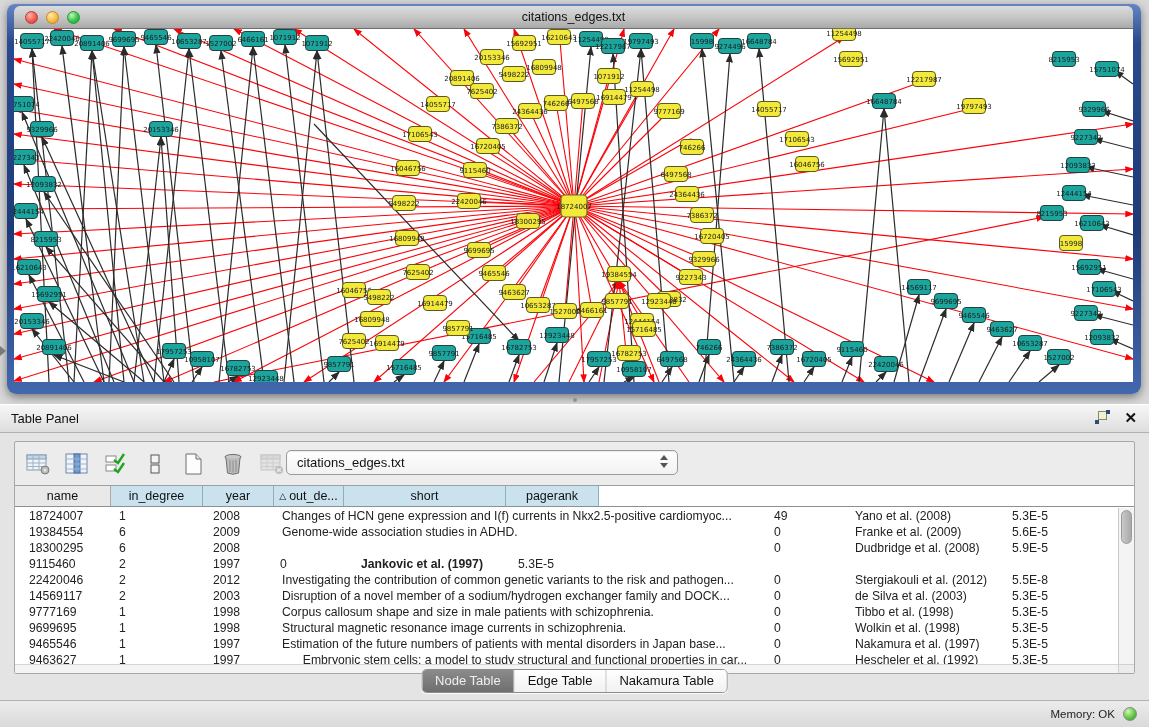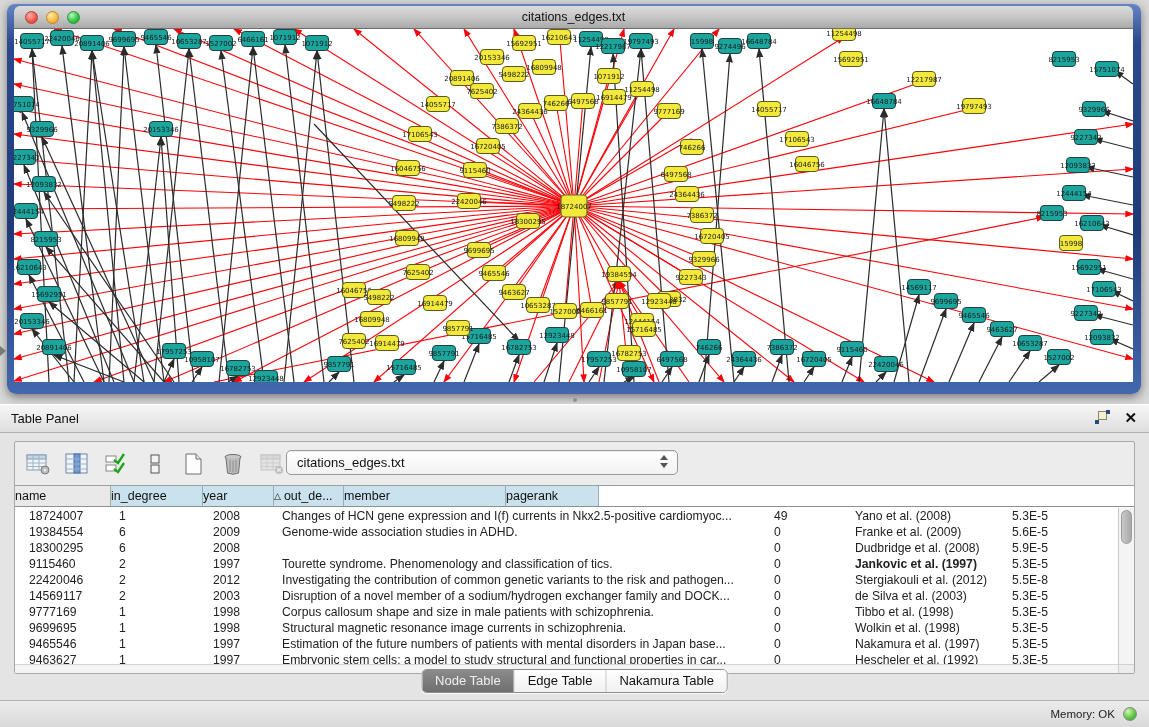--- a/index.html
+++ b/index.html
@@ -58,21 +58,21 @@
     line-height:23px; padding-left:10px; box-shadow:inset 0 1px 1px rgba(0,0,0,.08); }
   .combo .steppers { position:absolute; right:7px; top:4px; width:10px; }
   .combo .up { width:0;height:0;border-left:4px solid transparent;border-right:4px solid transparent;
     border-bottom:5px solid #555; margin-bottom:3px; }
   .combo .dn { width:0;height:0;border-left:4px solid transparent;border-right:4px solid transparent;
     border-top:5px solid #555; }
 
   
   .tbl { position:absolute; left:0px; top:43px; right:0px; bottom:0px; background:#fff; overflow:hidden; }
   .thead { display:flex; height:22px; border-top:1px solid #9f9f9f; border-bottom:1px solid #8f8f8f; background:#fff; }
-  .th { font-size:12.5px; color:#111; text-align:left; line-height:20px; background:#c9e2ee;
+  .th { font-size:12.5px; color:#111; text-align:center; line-height:20px; background:#c9e2ee;
     border-right:1px solid #93aebb; overflow:hidden; white-space:nowrap; flex:none; }
   .th.gray { background:#e9e9e9; border-right:1px solid #aaa; }
   .th .sorttri { font-size:9px; position:relative; top:-1px; margin-right:3px; }
   .rows { position:absolute; left:0; top:23px; right:16px; bottom:9px; overflow:hidden; }
   .trow { display:flex; height:16px; }
   .td { font-size:12.2px; color:#222; line-height:16px; white-space:nowrap; overflow:hidden;
     text-overflow:ellipsis; flex:none; }
   .vscroll { position:absolute; right:0; top:23px; width:16px; bottom:9px; background:#f4f4f4; border-left:1px solid #c9c9c9; }
   .vthumb { position:absolute; left:2px; top:2px; width:11px; height:34px; border-radius:6px;
     background:linear-gradient(90deg,#c9c9c9,#a9a9a9); border:1px solid #9a9a9a; }
@@ -860,21 +860,21 @@
         <div class="up"></div>
           <div class="dn"></div>
       </div>
     </div>
     <div class="tbl">
       <div class="thead" id="thead">
           <div class="th gray" style="width: 96px;"><span>name</span></div>
           <div class="th" style="width: 92px;"><span>in_degree</span></div>
           <div class="th" style="width: 71px;"><span>year</span></div>
           <div class="th" style="width: 70px;"><span class="sorttri">△</span><span>out_de...</span></div>
-          <div class="th" style="width: 162px;"><span>member</span></div>
+          <div class="th" style="width: 162px;"><span>short</span></div>
           <div class="th" style="width: 93px;"><span>pagerank</span></div>
         </div>
       <div class="rows" id="trows">
           <div class="trow">
             <div class="td" style="width: 96px; padding-left: 14px;">18724007</div>
             <div class="td" style="width: 92px; padding-left: 8px;">1</div>
             <div class="td" style="width: 71px; padding-left: 10px;">2008</div>
             <div class="td" style="width: 494px; padding-left: 8px;">Changes of HCN gene expression and I(f) currents in Nkx2.5-positive cardiomyoc...</div>
             <div class="td" style="width: 70px; padding-left: 6px;">49</div>
             <div class="td" style="width: 162px; padding-left: 17px;">Yano et al. (2008)</div>
@@ -895,21 +895,20 @@
             <div class="td" style="width: 71px; padding-left: 10px;">2008</div>
             <div class="td" style="width: 494px; padding-left: 8px; margin-top: 31px;">Estimation of significance thresholds for genomewide association scans.</div>
             <div class="td" style="width: 70px; padding-left: 6px;">0</div>
             <div class="td" style="width: 162px; padding-left: 17px;">Dudbridge et al. (2008)</div>
             <div class="td" style="width: 93px; padding-left: 12px;">5.9E-5</div>
           </div>
           <div class="trow">
             <div class="td" style="width: 96px; padding-left: 14px;">9115460</div>
             <div class="td" style="width: 92px; padding-left: 8px;">2</div>
             <div class="td" style="width: 71px; padding-left: 10px;">1997</div>
-            <div class="td" style="width: 494px; padding-left: 8px;">Tourette syndrome. Phenomenology and classification of tics.</div>
             <div class="td" style="width: 70px; padding-left: 6px;">0</div>
             <div class="td" style="width: 162px; padding-left: 17px; font-weight: bold;">Jankovic et al. (1997)</div>
             <div class="td" style="width: 93px; padding-left: 12px;">5.3E-5</div>
           </div>
           <div class="trow">
             <div class="td" style="width: 96px; padding-left: 14px;">22420046</div>
             <div class="td" style="width: 92px; padding-left: 8px;">2</div>
             <div class="td" style="width: 71px; padding-left: 10px;">2012</div>
             <div class="td" style="width: 494px; padding-left: 8px;">Investigating the contribution of common genetic variants to the risk and pathogen...</div>
             <div class="td" style="width: 70px; padding-left: 6px;">0</div>
@@ -949,21 +948,21 @@
             <div class="td" style="width: 71px; padding-left: 10px;">1997</div>
             <div class="td" style="width: 494px; padding-left: 8px;">Estimation of the future numbers of patients with mental disorders in Japan base...</div>
             <div class="td" style="width: 70px; padding-left: 6px;">0</div>
             <div class="td" style="width: 162px; padding-left: 17px;">Nakamura et al. (1997)</div>
             <div class="td" style="width: 93px; padding-left: 12px;">5.3E-5</div>
           </div>
           <div class="trow">
             <div class="td" style="width: 96px; padding-left: 14px;">9463627</div>
             <div class="td" style="width: 92px; padding-left: 8px;">1</div>
             <div class="td" style="width: 71px; padding-left: 10px;">1997</div>
-            <div class="td" style="width: 494px; padding-left: 8px;">Embryonic stem cells: a model to study structural and functional properties in car...</div>
+            <div class="td" style="width: 494px; padding-left: 8px; text-align: center;">Embryonic stem cells: a model to study structural and functional properties in car...</div>
             <div class="td" style="width: 70px; padding-left: 6px;">0</div>
             <div class="td" style="width: 162px; padding-left: 17px;">Hescheler et al. (1992)</div>
             <div class="td" style="width: 93px; padding-left: 12px;">5.3E-5</div>
           </div>
         </div>
       <div class="vscroll">
           <div class="vthumb"></div>
         </div>
       <div class="hscroll"></div>
       <div class="corner"></div>

